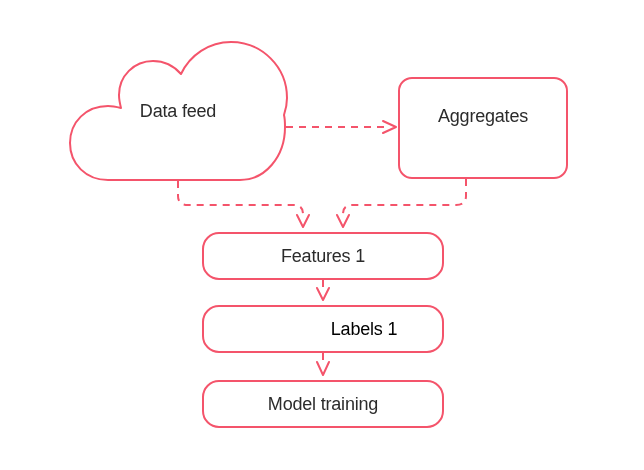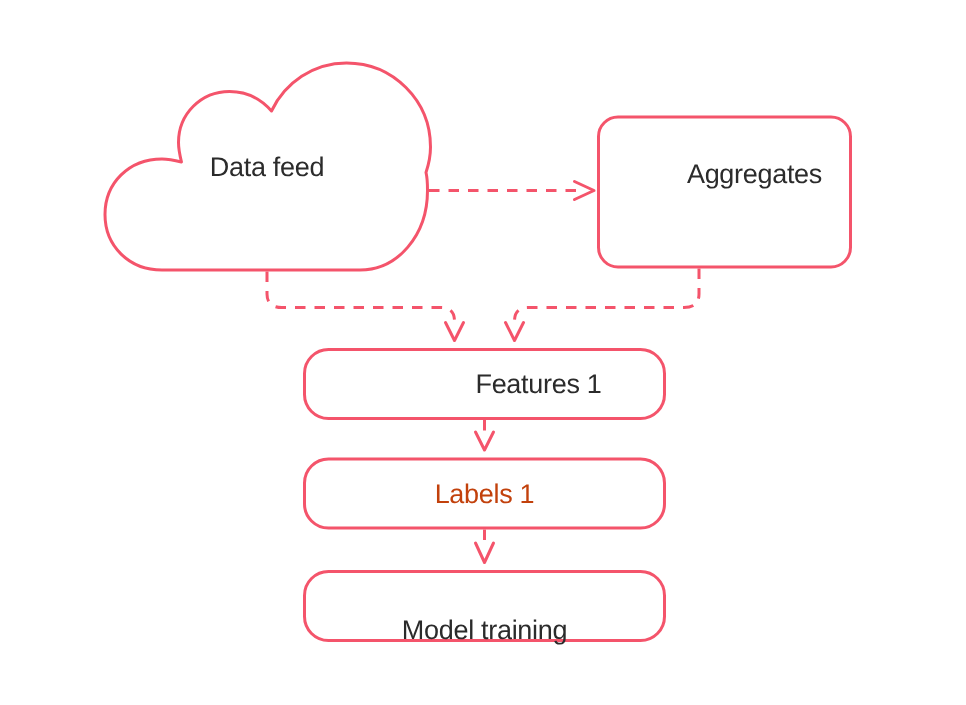--- a/index.html
+++ b/index.html
@@ -35,24 +35,24 @@
     justify-content: center;
     color: #2b2b2b;
     font-size: 18px;
     font-family: "Liberation Sans", sans-serif;
     letter-spacing: -0.2px;
     white-space: nowrap;
     pointer-events: none;
     line-height: 1;
   }
   .lbl-cloud   { left: 70px;  top: 42px;  width: 216px; height: 138px; }
-  .lbl-agg     { left: 399px; top: 78px;  width: 168px; height: 76px; margin-left: 20px; }
-  .lbl-feat    { left: 203px; top: 233px; width: 240px; height: 46px; margin-left: 36px;  }
+  .lbl-agg     { left: 399px; top: 78px;  width: 168px; height: 76px; }
+  .lbl-feat    { left: 203px; top: 233px; width: 240px; height: 46px;  }
   .lbl-labels  { left: 203px; top: 306px; width: 240px; height: 46px;  }
-  .lbl-model   { left: 203px; top: 397px; width: 240px; height: 46px;  }
+  .lbl-model   { left: 203px; top: 381px; width: 240px; height: 46px;  }
 </style>
 </head>
 <body>
 
 <div id="canvas" style="background: rgb(255, 255, 255);">
 
   <svg id="diagram-svg" viewBox="0 0 644 470" xmlns="http://www.w3.org/2000/svg">
 
     <path d="M 178 180
              L 108 180
@@ -113,17 +113,17 @@
     </g>
 
   </svg>
 
   <div class="node-label lbl-cloud" style="color: rgb(43, 43, 43);">Data feed</div>
 
   <div class="node-label lbl-agg" style="color: rgb(43, 43, 43);">Aggregates</div>
 
   <div class="node-label lbl-feat" style="color: rgb(43, 43, 43);">Features 1</div>
 
-  <div class="node-label lbl-labels" style="color: #c2410c;">Labels 1</div>
+  <div class="node-label lbl-labels" style="color: #000000; padding-left: 41px;">Labels 1</div>
 
   <div class="node-label lbl-model" style="color: rgb(43, 43, 43);">Model training</div>
 
 </div>
 
 </body></html>

